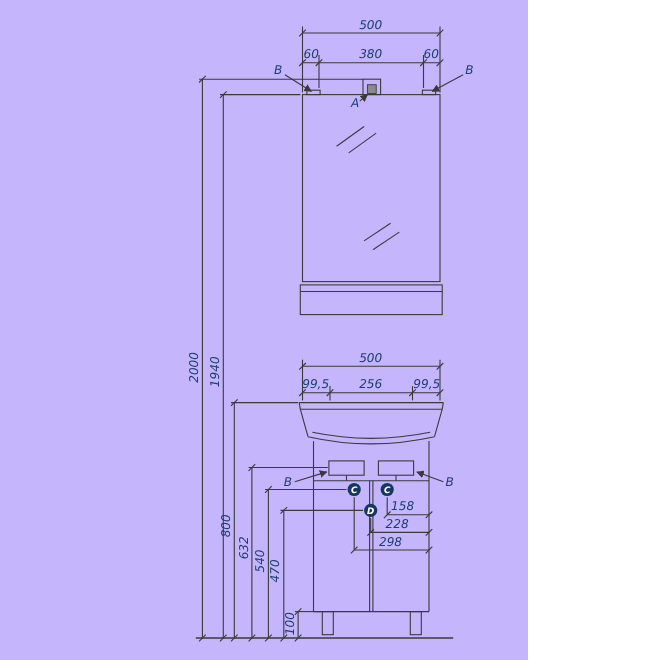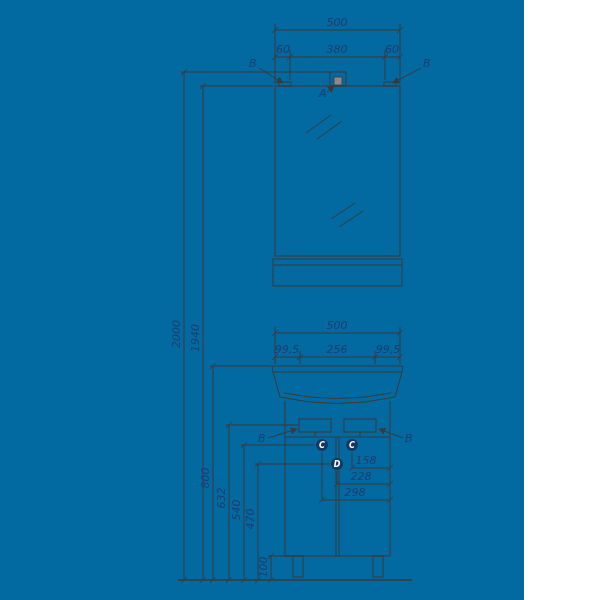--- a/index.html
+++ b/index.html
@@ -1,16 +1,16 @@
 <!DOCTYPE html>
 <html><head>
 <meta charset="utf-8">
 <style>
   html,body{margin:0;padding:0;background:#ffffff;}
-  .page{width:524px;height:600px;background:#0369a1;position:relative;overflow:hidden;}
+  .page{width:480px;height:600px;background:#c4b5fd;position:relative;overflow:hidden;}
   svg{display:block;}
   .ln{stroke:#3a3a3a;stroke-width:1;fill:none;}
   .ln2{stroke:#3a3a3a;stroke-width:1.3;fill:none;}
   .tick{stroke:#3a3a3a;stroke-width:1;}
   .dimtxt{font-family:"DejaVu Sans",sans-serif;font-style:italic;font-size:11px;fill:#1c3e70;}
   .marker-letter{font-family:"DejaVu Sans",sans-serif;font-style:italic;font-weight:bold;font-size:8px;fill:#ffffff;}
   .fillbox{fill:#8a8a8a;stroke:#3a3a3a;stroke-width:0.8;}
 </style>
 </head>
 <body>

